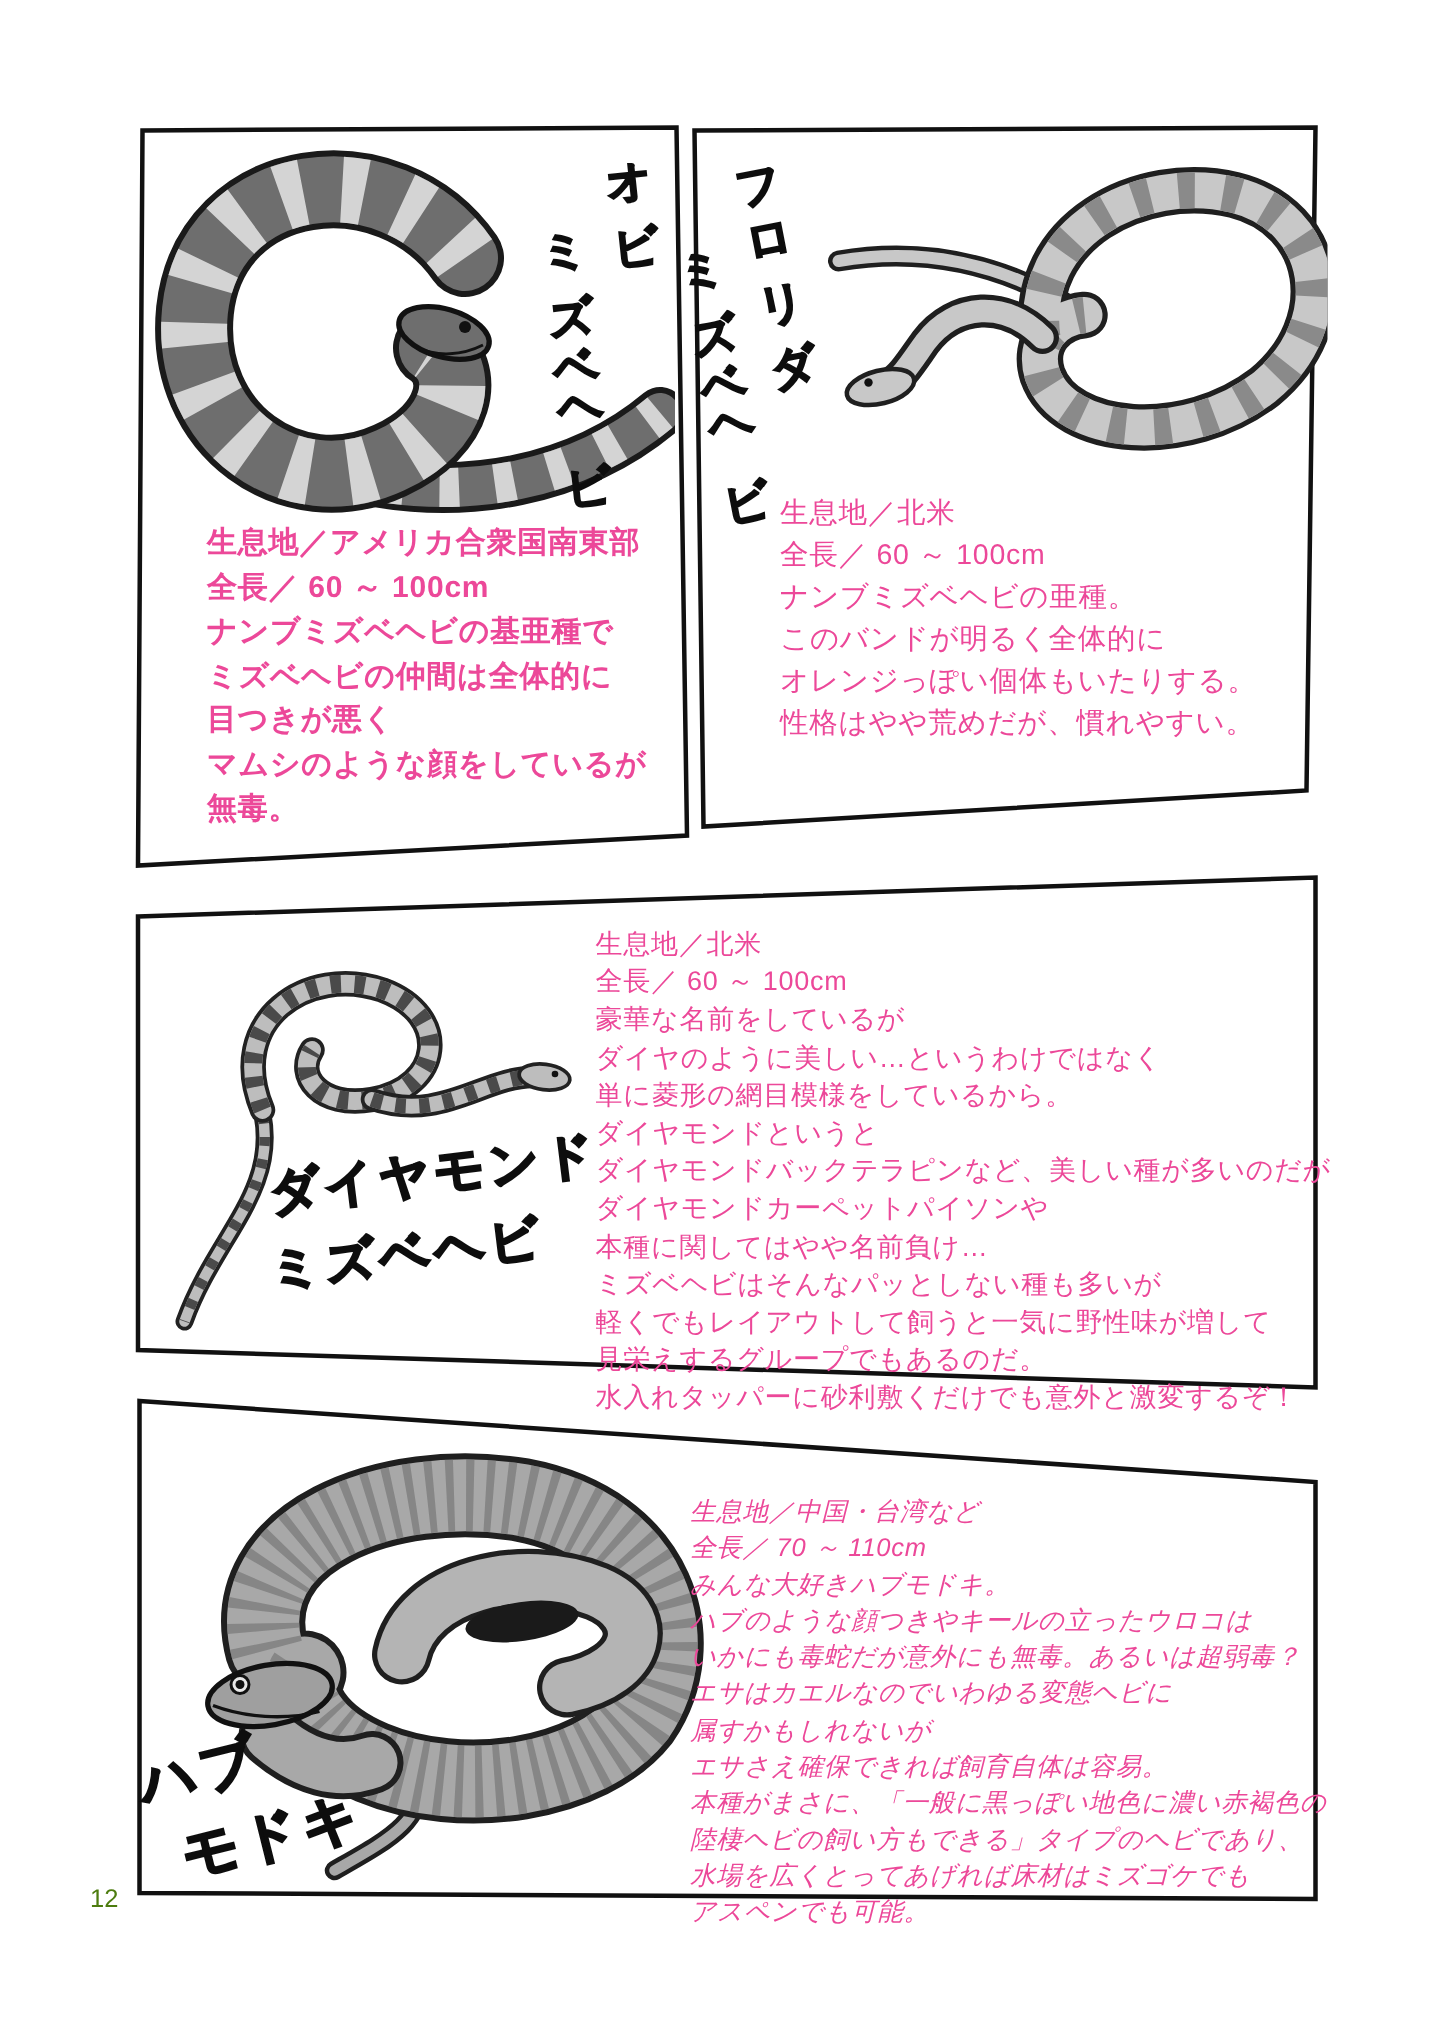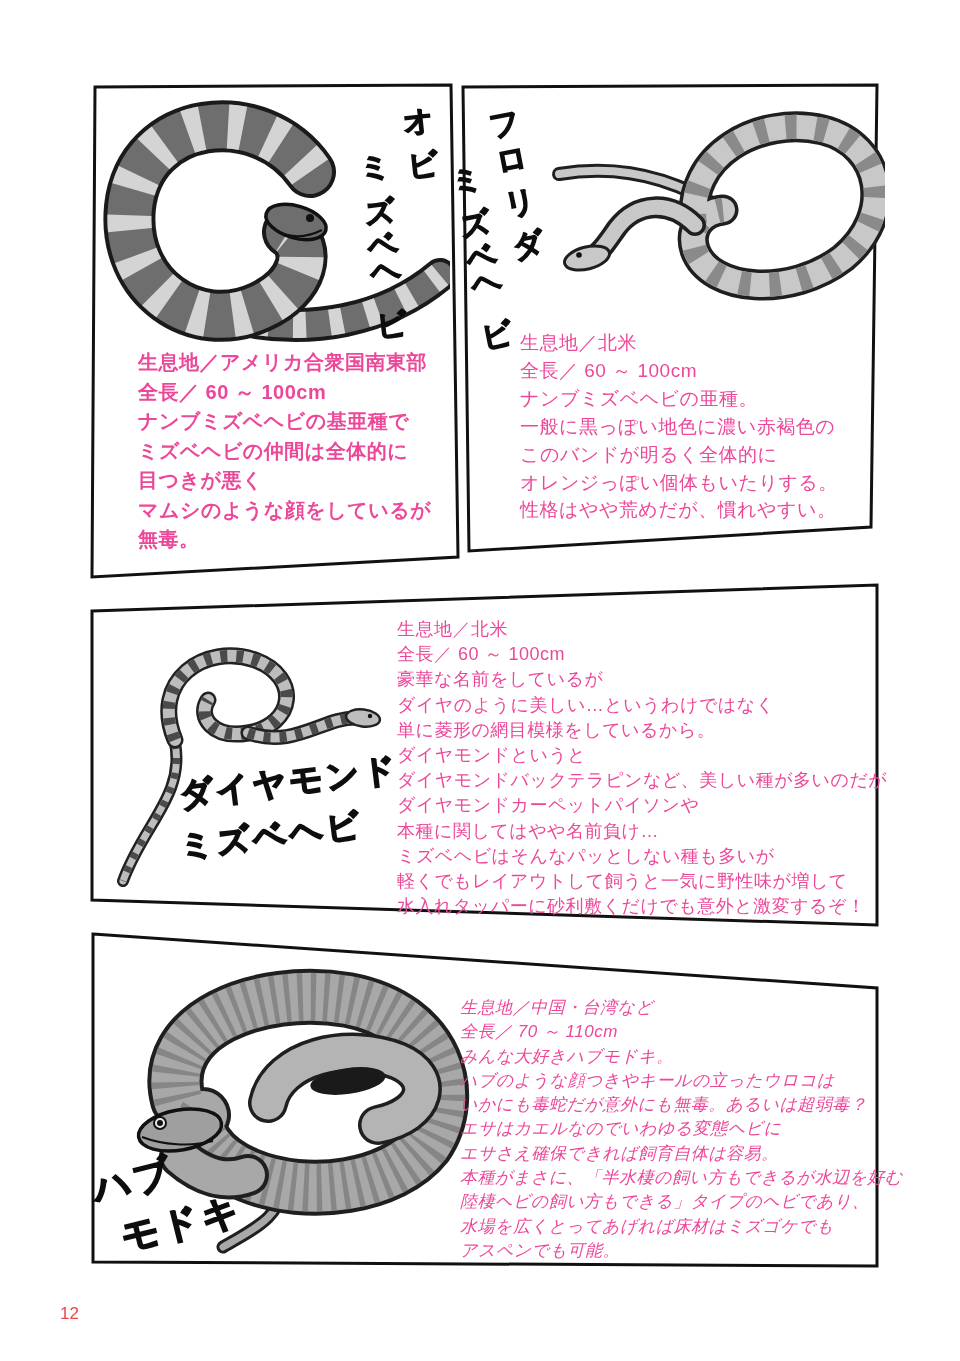--- a/index.html
+++ b/index.html
@@ -31,21 +31,21 @@
   .p2title{left:456px;top:96px;height:270px;font-size:30px;transform:rotate(-11deg);}
   .p2title .t2{padding-top:46px;}
   .htitle{
     position:absolute;z-index:5;font-weight:900;color:#0d0d0d;white-space:nowrap;
     -webkit-text-stroke:1.6px #0d0d0d;letter-spacing:3px;
   }
   .p3title{left:182px;top:756px;font-size:33px;line-height:1.55;transform:rotate(-7deg);}
   .p3title .t2{margin-left:-6px;}
   .p4title{left:98px;top:1146px;font-size:37px;line-height:1.45;transform:rotate(-14deg);}
   .p4title .t2{margin-left:16px;}
-  .page-number{position:absolute;left:60px;top:1304px;z-index:6;font-size:17px;color:#ef4444;}
+  .page-number{position:absolute;left:60px;top:1256px;z-index:6;font-size:17px;color:#4d7c0f;}
 </style>
 </head>
 <body>
 
 <div class="page">
 
   <svg class="layer borders" viewBox="0 0 960 1361">
     <polygon points="95,87 451,85 458,557 92,577"></polygon>
     <polygon points="463,87 877,85 871,527 469,551"></polygon>
     <polygon points="92,611 877,585 877,925 92,900"></polygon>
@@ -156,47 +156,48 @@
       <div class="line">ナンブミズベヘビの基亜種で</div>
       <div class="line">ミズベヘビの仲間は全体的に</div>
       <div class="line">目つきが悪く</div>
       <div class="line">マムシのような顔をしているが</div>
       <div class="line">無毒。</div>
     </div>
   <div class="body-text p2text">
       <div class="line">生息地／北米</div>
       <div class="line">全長／ 60 ～ 100cm</div>
       <div class="line">ナンブミズベヘビの亜種。</div>
-      <div class="line">一般に黒っぽい地色に濃い赤褐色の</div>
       <div class="line">このバンドが明るく全体的に</div>
       <div class="line">オレンジっぽい個体もいたりする。</div>
       <div class="line">性格はやや荒めだが、慣れやすい。</div>
     </div>
   <div class="body-text p3text">
       <div class="line">生息地／北米</div>
       <div class="line">全長／ 60 ～ 100cm</div>
       <div class="line">豪華な名前をしているが</div>
       <div class="line">ダイヤのように美しい…というわけではなく</div>
       <div class="line">単に菱形の網目模様をしているから。</div>
       <div class="line">ダイヤモンドというと</div>
       <div class="line">ダイヤモンドバックテラピンなど、美しい種が多いのだが</div>
       <div class="line">ダイヤモンドカーペットパイソンや</div>
       <div class="line">本種に関してはやや名前負け…</div>
       <div class="line">ミズベヘビはそんなパッとしない種も多いが</div>
       <div class="line">軽くでもレイアウトして飼うと一気に野性味が増して</div>
+      <div class="line">見栄えするグループでもあるのだ。</div>
       <div class="line">水入れタッパーに砂利敷くだけでも意外と激変するぞ！</div>
     </div>
   <div class="body-text p4text">
       <div class="line">生息地／中国・台湾など</div>
       <div class="line">全長／ 70 ～ 110cm</div>
       <div class="line">みんな大好きハブモドキ。</div>
       <div class="line">ハブのような顔つきやキールの立ったウロコは</div>
       <div class="line">いかにも毒蛇だが意外にも無毒。あるいは超弱毒？</div>
       <div class="line">エサはカエルなのでいわゆる変態ヘビに</div>
+      <div class="line">属すかもしれないが</div>
       <div class="line">エサさえ確保できれば飼育自体は容易。</div>
-      <div class="line">本種がまさに、「半水棲の飼い方もできるが水辺を好む</div>
+      <div class="line">本種がまさに、「一般に黒っぽい地色に濃い赤褐色の</div>
       <div class="line">陸棲ヘビの飼い方もできる」タイプのヘビであり、</div>
       <div class="line">水場を広くとってあげれば床材はミズゴケでも</div>
       <div class="line">アスペンでも可能。</div>
     </div>
 
   <div class="page-number">12</div>
 </div>
 
 </body></html>

